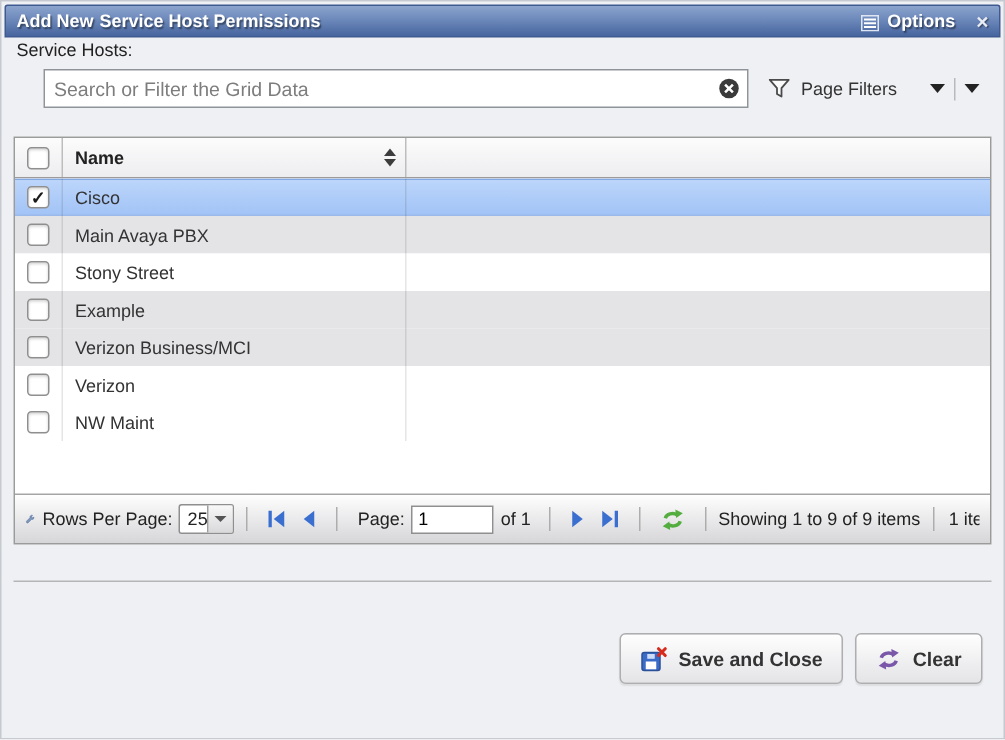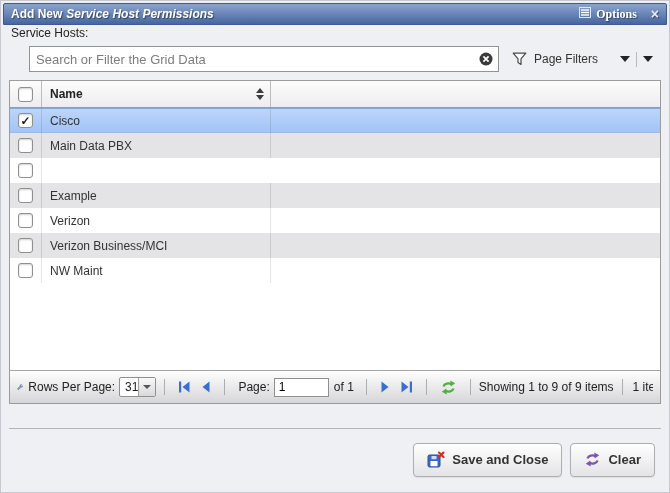--- a/index.html
+++ b/index.html
@@ -8,43 +8,43 @@
 
   .dialog { width:670px; height:493px; background:#eff0f3; border:1px solid #c6c9cf;
             padding:2px; display:flex; flex-direction:column; overflow:hidden; }
 
   
   .titlebar { height:22px; flex:0 0 22px; border:1px solid #3f5a91; border-radius:2px 2px 0 0;
               background:linear-gradient(#8ba4cd 0%, #6d89bb 45%, #47659e 100%);
               display:flex; align-items:center; padding:0 7px; color:#fff;
               font-weight:bold; text-shadow:1px 1px 1px rgba(0,0,0,.45); }
   .title-left { display:flex; gap:4px; align-items:center; }
-  .title-em { font-style:italic; }
+  .title-em { }
   .title-right { margin-left:auto; display:flex; align-items:center; gap:14px; }
-  .options-btn { display:flex; align-items:flex-start; gap:5px; cursor:pointer;font-family:Liberation Serif, serif; }
+  .options-btn { display:flex; align-items:flex-end; gap:5px; cursor:pointer; }
   .close-x { font-size:14px; font-weight:bold; color:#e8ecf5; cursor:pointer; line-height:1; }
 
   
   .body { flex:1; padding:0 6px; display:flex; flex-direction:column; }
   .section-label { margin:1px 2px 6px 2px; color:#222; }
 
   .search-row { height:26px; display:flex; align-items:center; }
   .search-wrap { position:relative; width:470px; height:26px;margin-left:20px; }
   .search-input { width:100%; height:100%; border:1px solid #8f9499; background:#fff;
                   padding:0 26px 0 6px; font-size:13px; font-family:inherit; color:#333; }
   .search-input::placeholder { color:#7d7d7d; }
   .search-clear { position:absolute; right:6px; top:6px; width:14px; height:14px; cursor:pointer; }
   .filter-toggle { display:flex; align-items:center; gap:7px; margin-left:13px; cursor:pointer; }
   .caret-group { margin-left:auto; display:flex; align-items:center; margin-right:2px; }
   .caret { width:0; height:0; border-left:5px solid transparent; border-right:5px solid transparent;
            border-top:6px solid #222; margin:0 6px; cursor:pointer; }
   .caret-sep { width:1px; height:15px; background:#b9b9b9; }
 
   
-  .grid { margin-top:8px; border:1px solid #9b9b9b; background:#fff; height:324px;
+  .grid { margin-top:19px; border:1px solid #9b9b9b; background:#fff; height:272px;
           display:flex; flex-direction:column; overflow:hidden; }
   .grid-header { height:27px; flex:0 0 27px; background:linear-gradient(#fcfcfc,#ededf0);
                  border-bottom:1px solid #9b9b9b; display:flex; align-items:center; }
   .hcell-check { width:32px; align-self:stretch; border-right:1px solid #bdbdbd;
                  display:flex; align-items:center; justify-content:center; }
   .hcell-name { width:229px; align-self:stretch; border-right:1px solid #bdbdbd;
                 display:flex; align-items:center; padding:0 6px 0 8px; font-weight:bold; color:#222; }
   .hcell-name .spacer { flex:1; }
   .sort-icon { display:flex; flex-direction:column; gap:2px; cursor:pointer; }
   .sort-icon .up { width:0;height:0;border-left:4px solid transparent;border-right:4px solid transparent;border-bottom:5px solid #3c3c3c; }
@@ -164,54 +164,57 @@
     <div class="cell-name">
       <span>Cisco</span>
     </div>
     <div class="cell-rest"></div>
   </div>
           <div class="grid-row stripe">
     <div class="cell-check">
       <span class="checkbox"></span>
     </div>
     <div class="cell-name">
-      <span>Main Data PBX</span>
+      <span>Main Avaya PBX</span>
     </div>
     <div class="cell-rest"></div>
   </div>
           <div class="grid-row">
     <div class="cell-check">
       <span class="checkbox"></span>
     </div>
+    <div class="cell-name">
+      <span>Stony Street</span>
+    </div>
     <div class="cell-rest"></div>
   </div>
           <div class="grid-row stripe">
     <div class="cell-check">
       <span class="checkbox"></span>
     </div>
     <div class="cell-name">
       <span>Example</span>
     </div>
     <div class="cell-rest"></div>
   </div>
+          <div class="grid-row stripe">
+    <div class="cell-check">
+      <span class="checkbox"></span>
+    </div>
+    <div class="cell-name">
+      <span>Verizon Business/MCI</span>
+    </div>
+    <div class="cell-rest"></div>
+  </div>
           <div class="grid-row">
     <div class="cell-check">
       <span class="checkbox"></span>
     </div>
     <div class="cell-name">
       <span>Verizon</span>
-    </div>
-    <div class="cell-rest"></div>
-  </div>
-          <div class="grid-row stripe">
-    <div class="cell-check">
-      <span class="checkbox"></span>
-    </div>
-    <div class="cell-name">
-      <span>Verizon Business/MCI</span>
     </div>
     <div class="cell-rest"></div>
   </div>
           <div class="grid-row">
     <div class="cell-check">
       <span class="checkbox"></span>
     </div>
     <div class="cell-name">
       <span>NW Maint</span>
     </div>
@@ -219,21 +222,21 @@
   </div>
         </div>
       <div class="grid-filler"></div>
 
       <div class="grid-footer">
         <svg width="16" height="16" viewBox="0 0 16 16">
           <path d="M10.8 1.6 a3.4 3.4 0 0 0 -3.3 4.3 L2 11.4 a1.9 1.9 0 0 0 2.7 2.7 l5.5 -5.5 a3.4 3.4 0 0 0 4.2 -3.9 l-2.3 1.5 -1.9 -1.9 1.6 -2.4 z" fill="#7e97bd" stroke="#54719c" stroke-width="0.9"></path>
         </svg>
         <span class="gf-label">Rows Per Page:</span>
         <div class="combo">
-          <span class="combo-val">31</span>
+          <span class="combo-val">25</span>
           <span class="combo-btn">
             <span class="chev"></span>
           </span>
         </div>
         <span class="gf-sep"></span>
         <span class="nav-btn">
           <svg width="13" height="12" viewBox="0 0 13 12">
               <rect x="1" y="0.5" width="2.2" height="11" fill="#3a6fd0"></rect>
               <polygon points="11.5,0.5 11.5,11.5 4.5,6" fill="#3a6fd0"></polygon>
             </svg>

